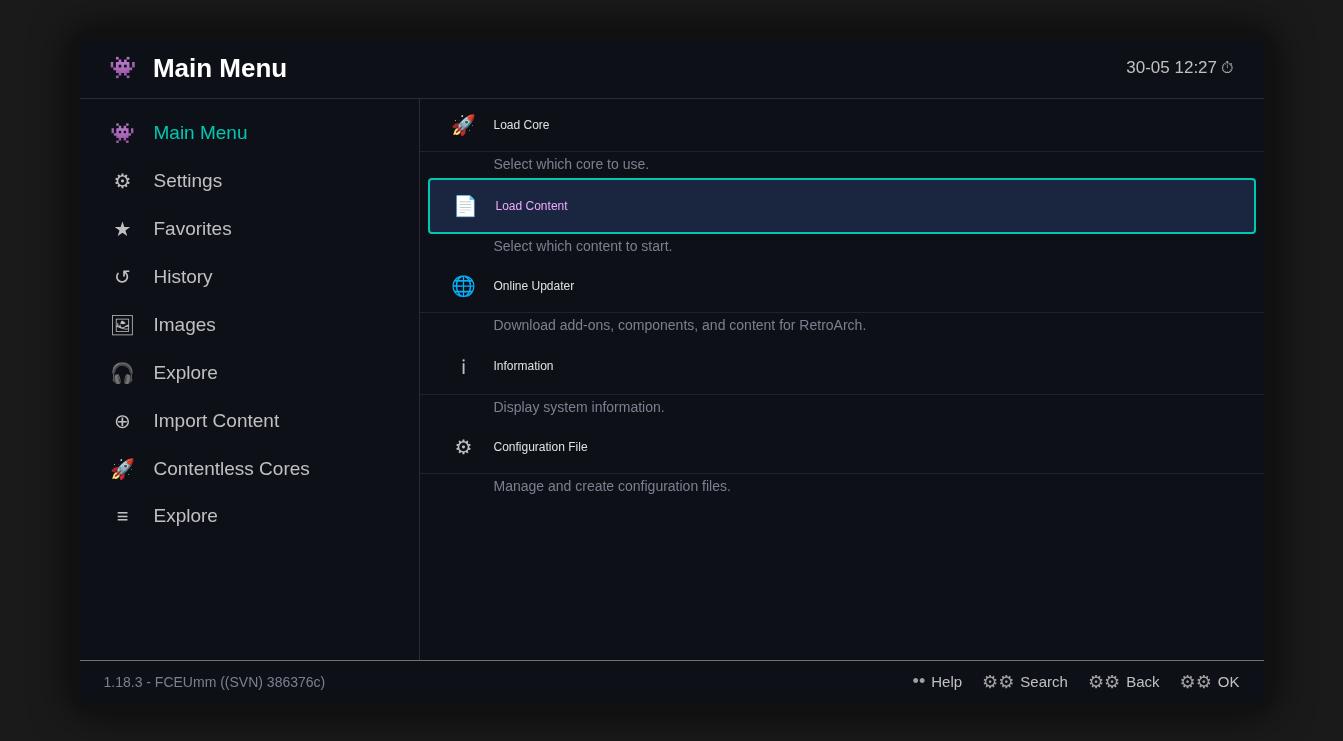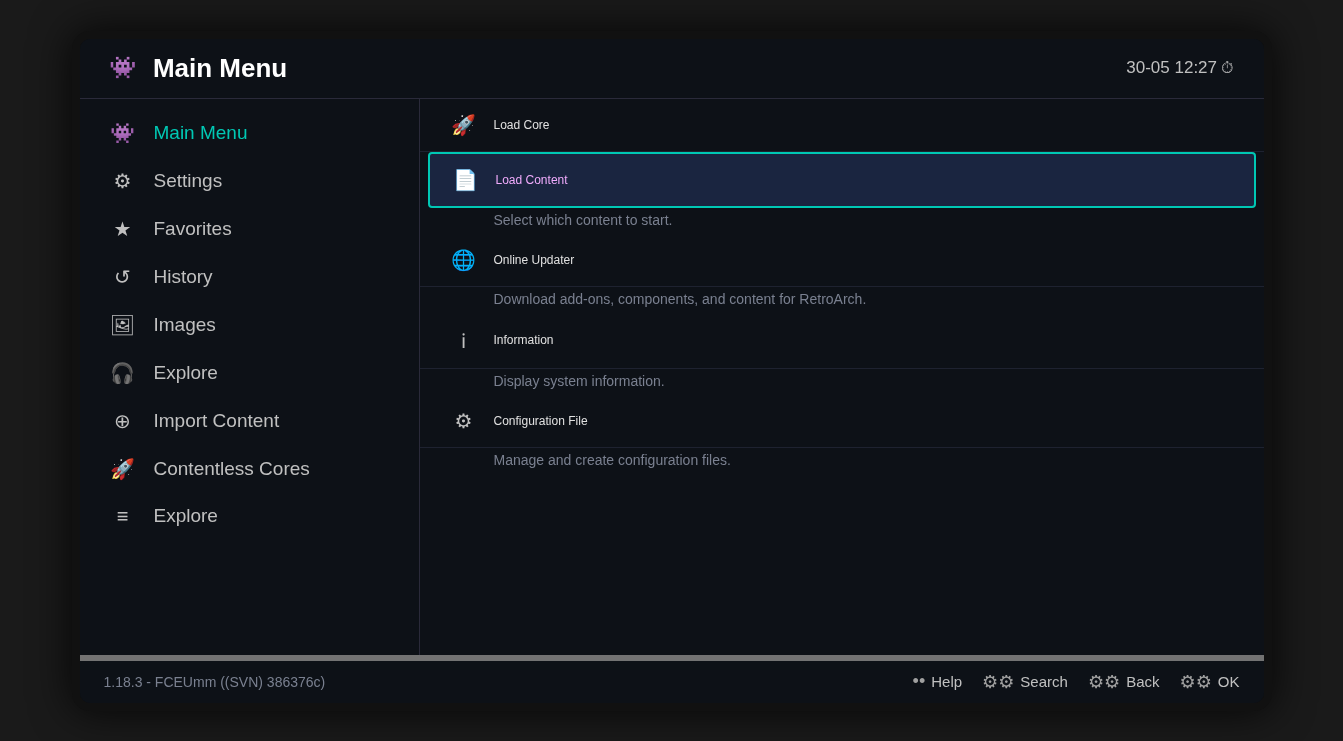--- a/index.html
+++ b/index.html
@@ -156,21 +156,21 @@
       color: #f0abfc;
     }
 
     .menu-item.selected .icon {
       color: #a0a8b8;
     }
 
     
     .footer {
       background: #0d1117;
-      border-top: 6px solid #737373;
+      border-top: 1px solid #737373;
       padding: 10px 24px;
       display: flex;
       align-items: center;
       justify-content: space-between;
     }
 
     .footer-version {
       color: #7a8090;
       font-size: 14px;
     }
@@ -274,20 +274,21 @@
     </div>
 
     <div class="content">
 
       <div class="menu-item">
         <div class="menu-item-row">
           <span class="icon">🚀</span>
           <span class="menu-item-title">Load Core</span>
         </div>
       </div>
+      <div class="menu-item-desc">Select which core to use.</div>
 
       <div class="menu-item selected">
         <div class="menu-item-row">
           <span class="icon">📄</span>
           <span class="menu-item-title">Load Content</span>
         </div>
       </div>
       <div class="menu-item-desc">Select which content to start.</div>
 
       <div class="menu-item">

